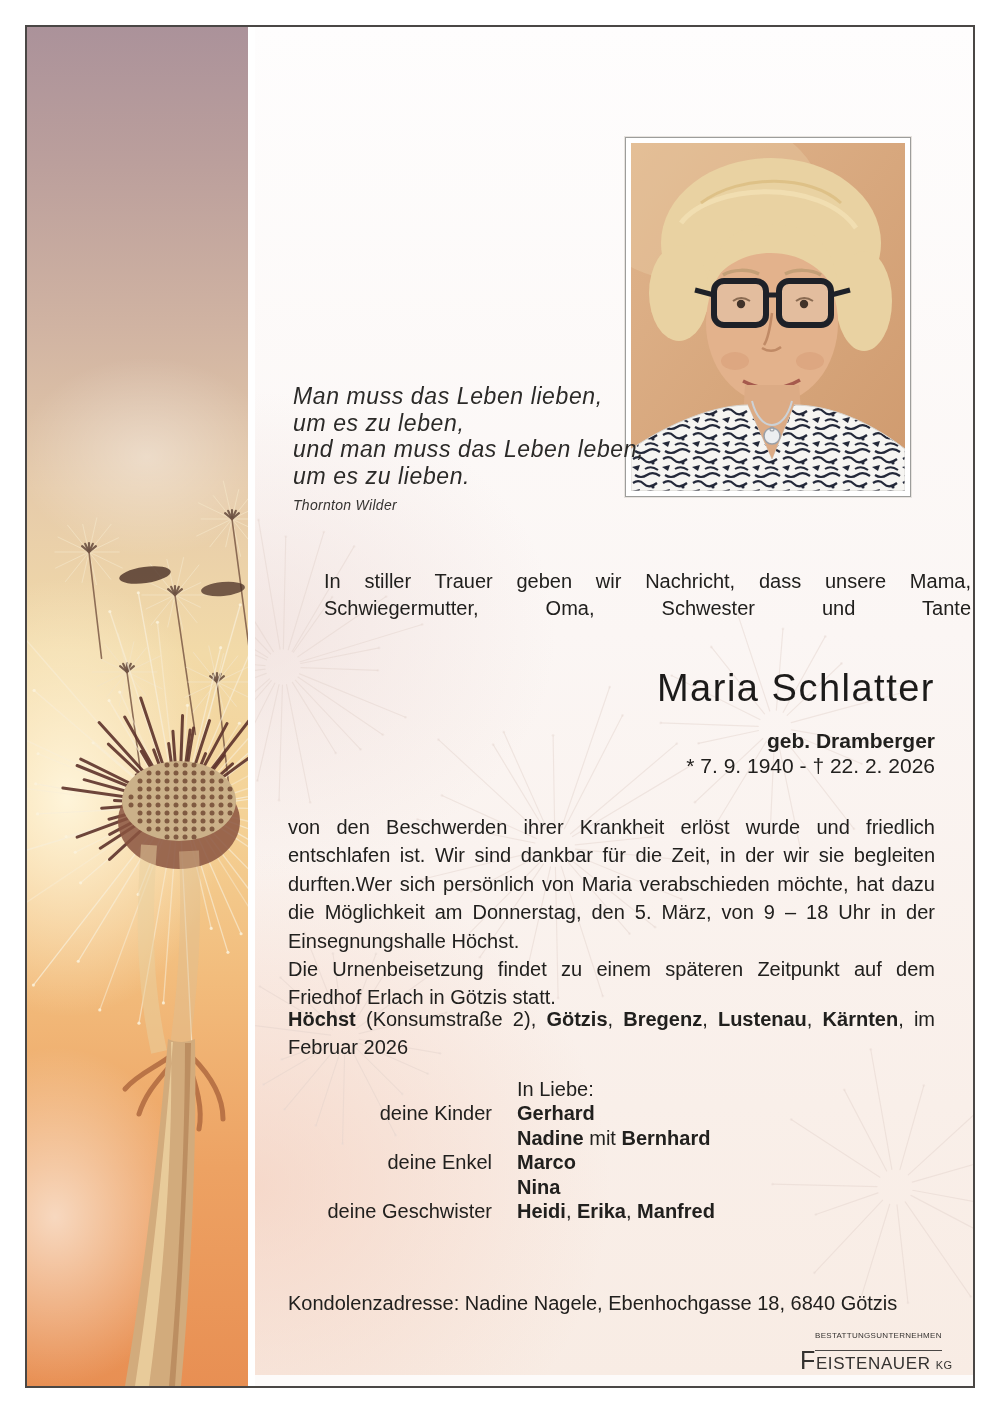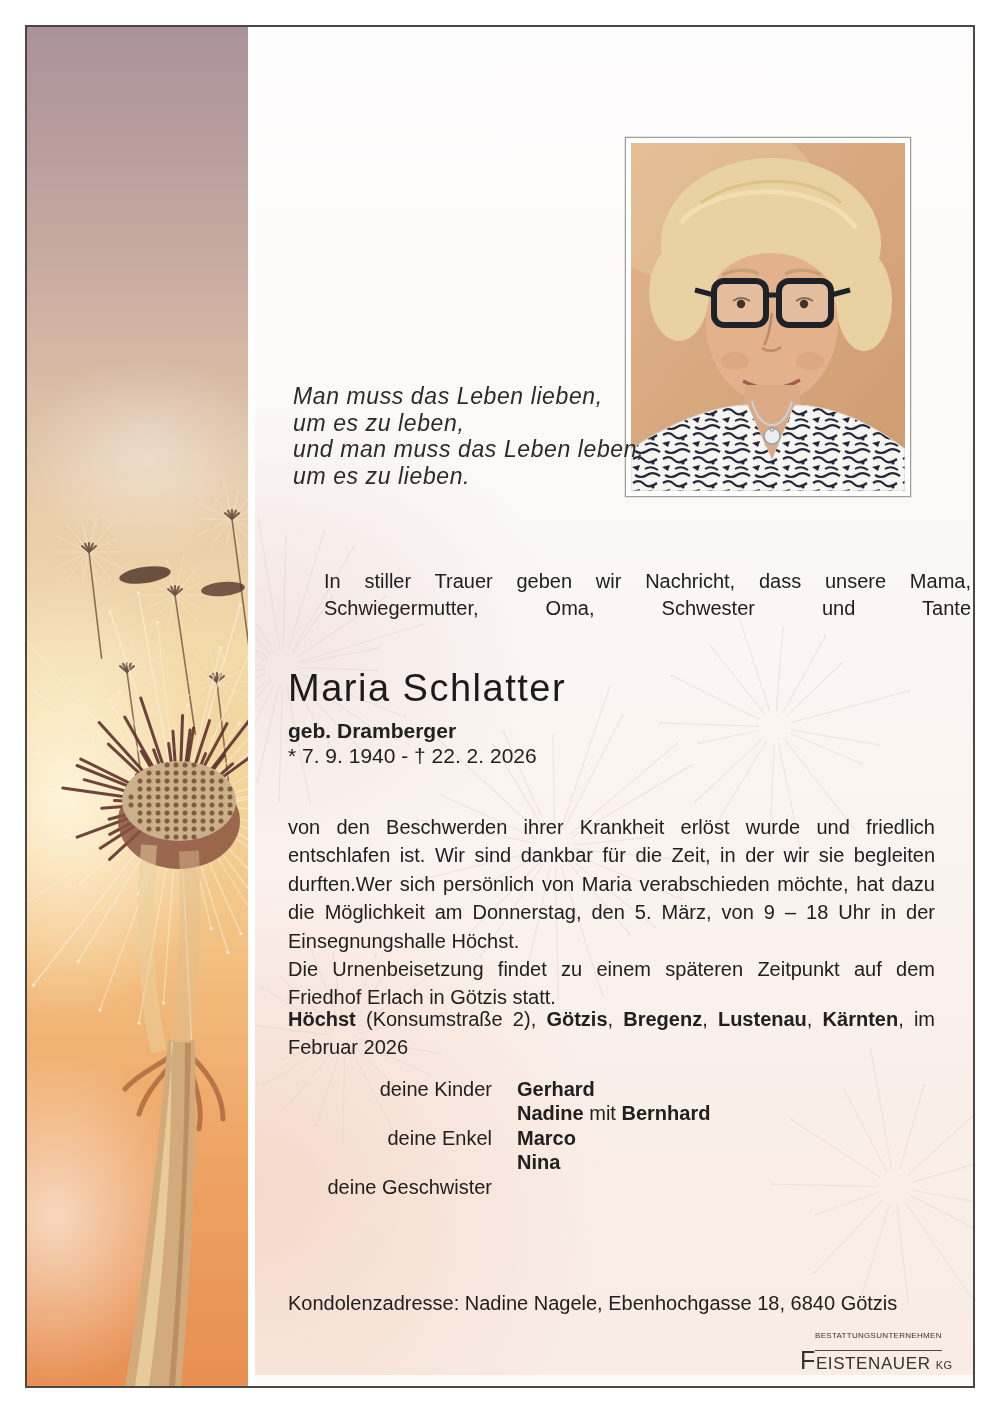--- a/index.html
+++ b/index.html
@@ -38,23 +38,23 @@
   .portrait svg{display:block;width:274px;height:348px;}
 
   .quote{left:38px;top:356px;width:360px;font-style:italic;font-size:23px;
     line-height:26.5px;letter-spacing:0.6px;color:#2b2a28;}
   .quote .qattr{font-size:14px;letter-spacing:0.3px;margin-top:3px;color:#353331;}
 
   .announce{left:33px;top:541px;width:647px;font-size:20px;line-height:27px;
     text-align:justify;margin-left:36px;}
   .announce::after{content:"";display:inline-block;width:100%;}
 
-  .name-block{left:33px;top:640px;width:647px;text-align:left;}
+  .name-block{left:33px;top:640px;width:647px;text-align:right;}
   .name{font-size:38px;letter-spacing:1.5px;line-height:42px;color:#1c1b1a;}
-  .maiden{font-size:21px;font-weight:bold;margin-top:9px;line-height:25px;}
+  .maiden{font-size:21px;font-weight:bold;margin-top:19px;line-height:25px;}
   .dates{font-size:21px;font-weight:normal;line-height:26px;}
 
   .bodytext{left:33px;top:786px;width:647px;font-size:20px;line-height:28.4px;
     text-align:justify;}
   .bodytext p{margin:0;}
 
   .cities{left:33px;top:978px;width:647px;font-size:20px;line-height:28.2px;
     text-align:justify;}
   .b{font-weight:bold;}
 
@@ -702,40 +702,42 @@
         <circle cx="141" cy="293" r="8" fill="#eceef0" stroke="#9aa0a8" stroke-width="1.5"></circle>
         <circle cx="141" cy="286" r="2" fill="none" stroke="#9aa0a8" stroke-width="1.2"></circle>
       </svg>
     </div>
 
     <div class="quote">
       <div class="qline">Man muss das Leben lieben,</div>
       <div class="qline">um es zu leben,</div>
       <div class="qline">und man muss das Leben leben,</div>
       <div class="qline">um es zu lieben.</div>
+      <div class="qattr">Thornton Wilder</div>
     </div>
 
     <div class="announce">In stiller Trauer geben wir Nachricht, dass unsere Mama, Schwiegermutter, Oma, Schwester und Tante</div>
 
     <div class="name-block">
       <div class="name">Maria Schlatter</div>
       <div class="maiden">geb. Dramberger</div>
       <div class="dates">* 7. 9. 1940 - † 22. 2. 2026</div>
     </div>
 
     <div class="bodytext">
       <p>von den Beschwerden ihrer Krankheit erlöst wurde und friedlich entschlafen ist. Wir sind dankbar für die Zeit, in der wir sie begleiten durften.Wer sich persönlich von Maria verabschieden möchte, hat dazu die Möglichkeit am Donnerstag, den 5. März, von 9 – 18 Uhr in der Einsegnungshalle Höchst.</p>
       <p>Die Urnenbeisetzung findet zu einem späteren Zeitpunkt auf dem Friedhof Erlach in Götzis statt.</p>
     </div>
 
     <div class="cities" id="cities"><span class="b">Höchst</span><span> (Konsumstraße 2), </span><span class="b">Götzis</span><span>, </span><span class="b">Bregenz</span><span>, </span><span class="b">Lustenau</span><span>, </span><span class="b">Kärnten</span><span>, im Februar 2026</span></div>
 
     <div class="family" id="family">
         <div class="frow">
           <div class="flabel"></div>
+          <div class="fvalue"><span>In Liebe:</span></div>
         </div>
         <div class="frow">
           <div class="flabel">deine Kinder</div>
           <div class="fvalue"><span class="b">Gerhard</span></div>
         </div>
         <div class="frow">
           <div class="flabel"></div>
         </div>
         <div class="frow">
           <div class="flabel"></div>
@@ -744,20 +746,21 @@
         <div class="frow">
           <div class="flabel">deine Enkel</div>
           <div class="fvalue"><span class="b">Marco</span></div>
         </div>
         <div class="frow">
           <div class="flabel"></div>
           <div class="fvalue"><span class="b">Nina</span></div>
         </div>
         <div class="frow">
           <div class="flabel">deine Geschwister</div>
+          <div class="fvalue"><span class="b">Heidi</span><span>, </span><span class="b">Erika</span><span>, </span><span class="b">Manfred</span></div>
         </div>
       </div>
 
     <div class="condolence">Kondolenzadresse: Nadine Nagele, Ebenhochgasse 18, 6840 Götzis</div>
 
     <div class="logo">
       <span class="logo-top">BESTATTUNGSUNTERNEHMEN</span>
       <div class="logo-name"><span>FEISTENAUER</span> <span class="lkg">KG</span></div>
     </div>
   </div>

